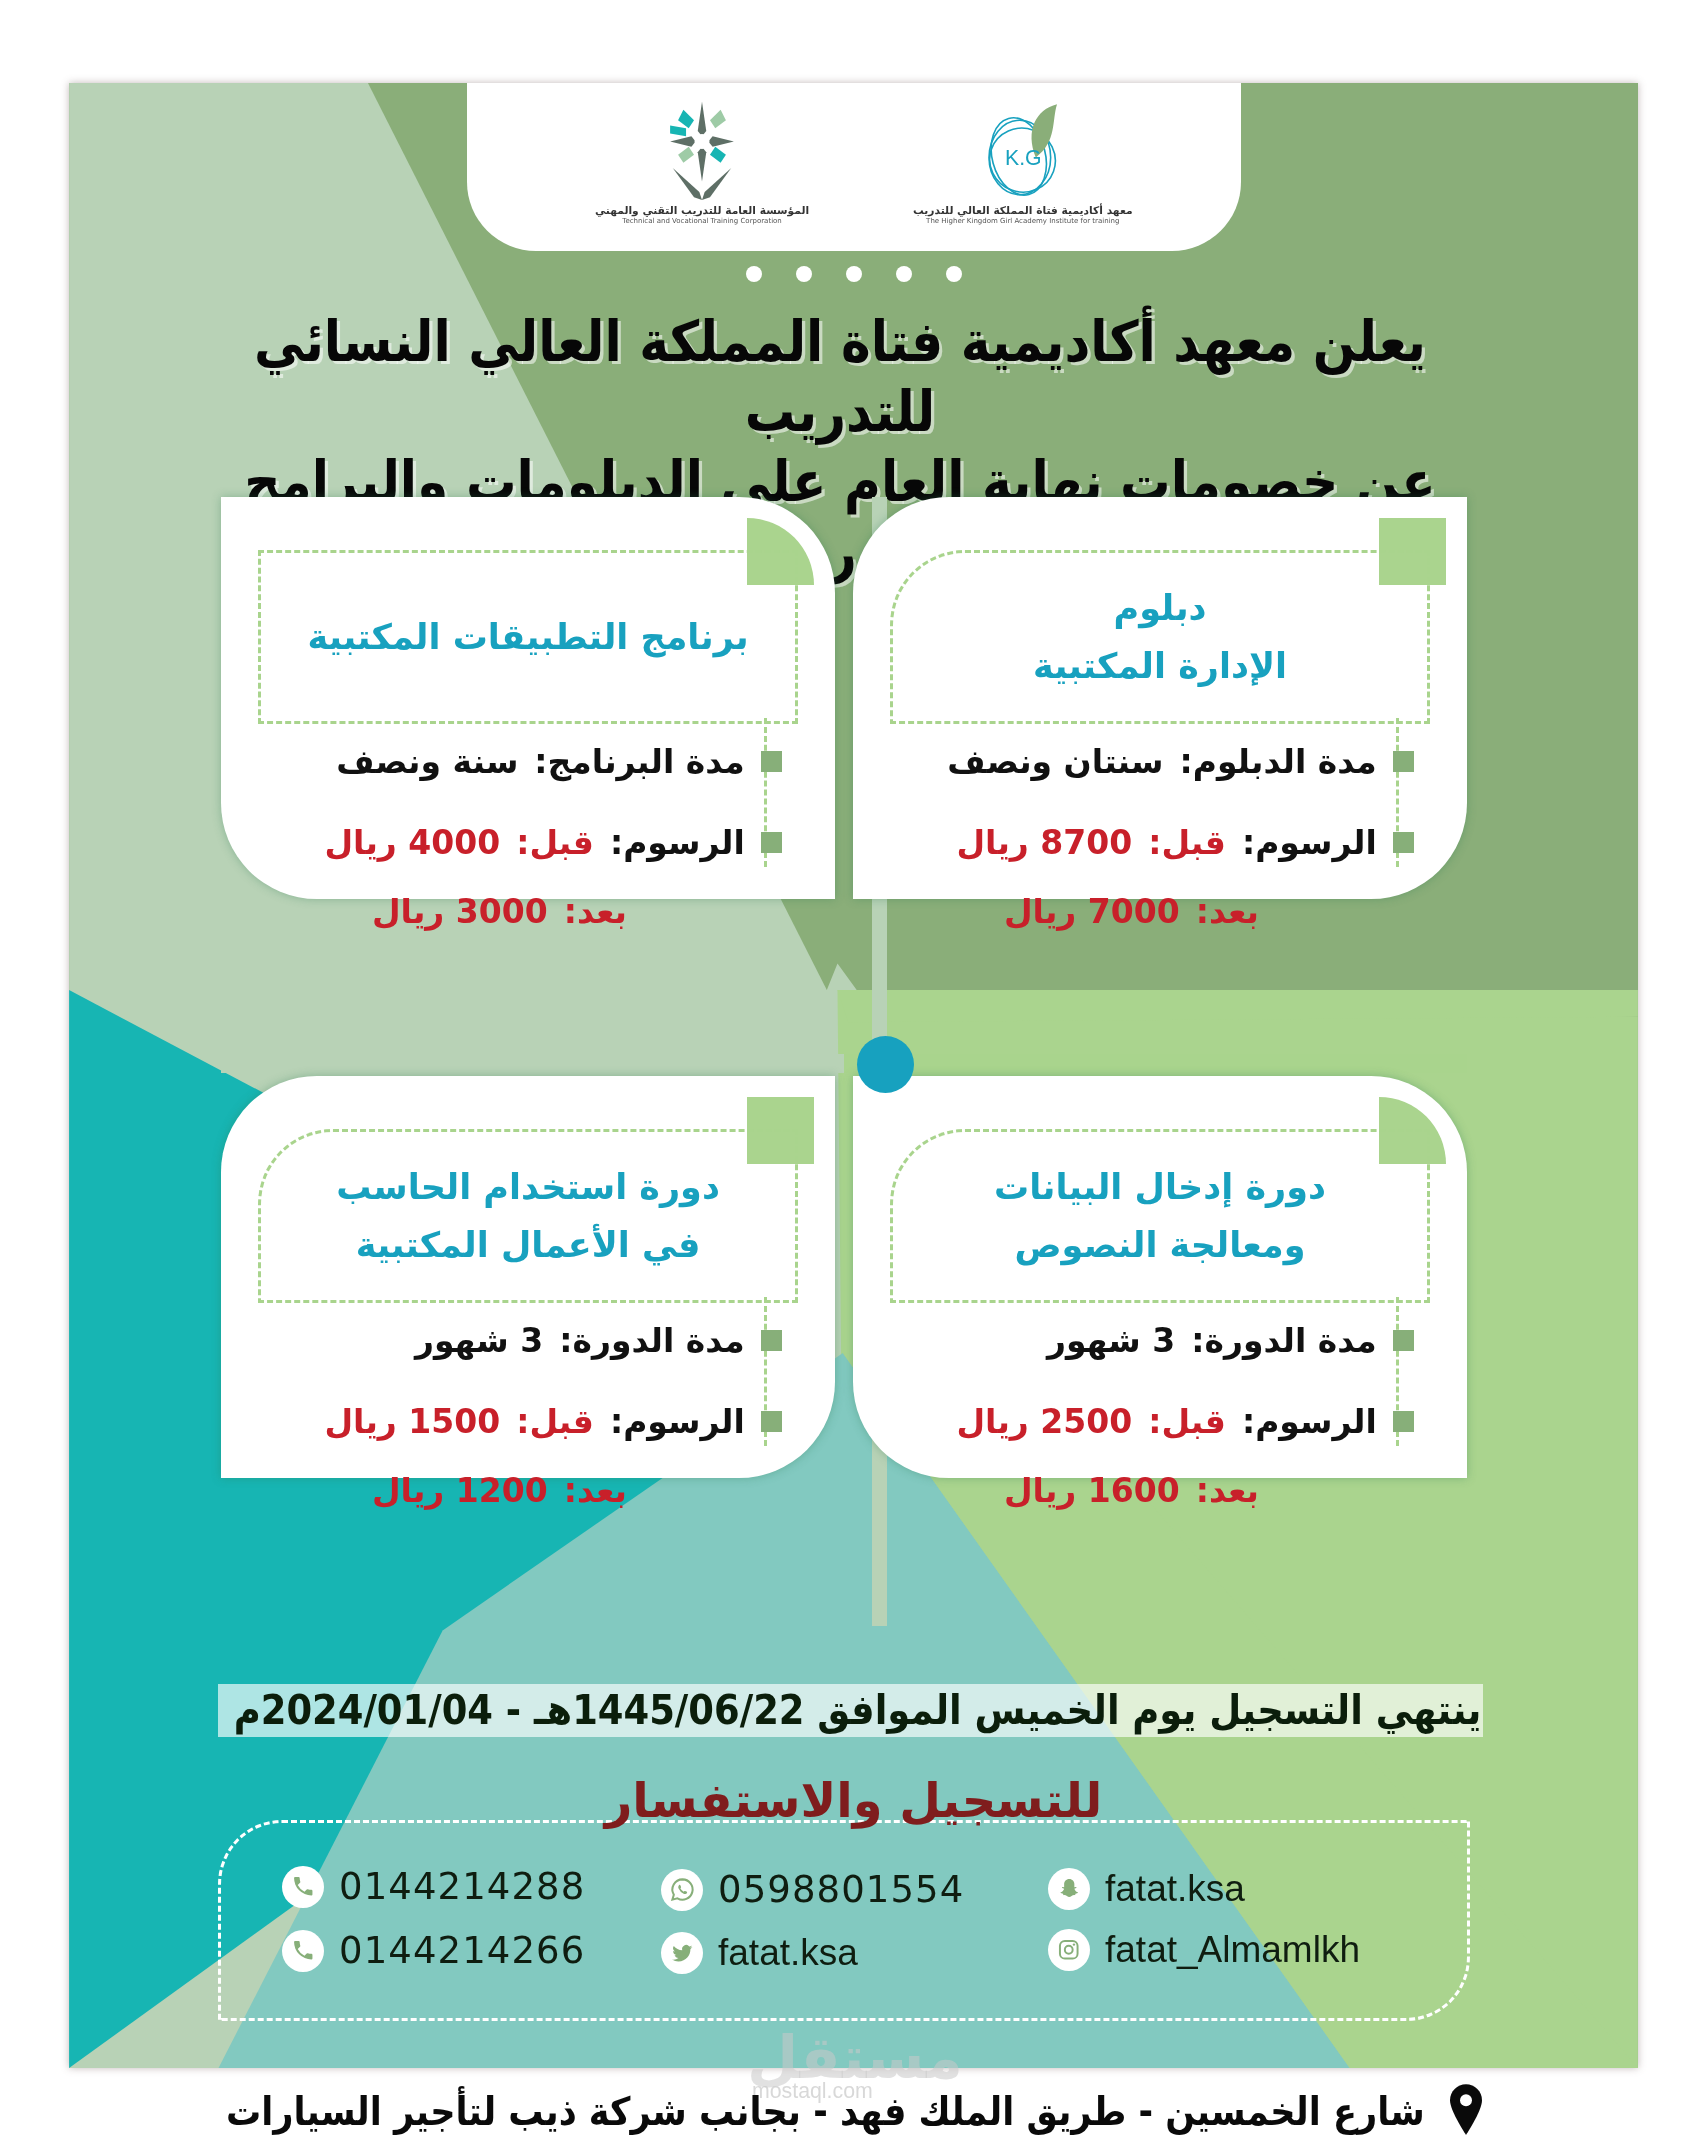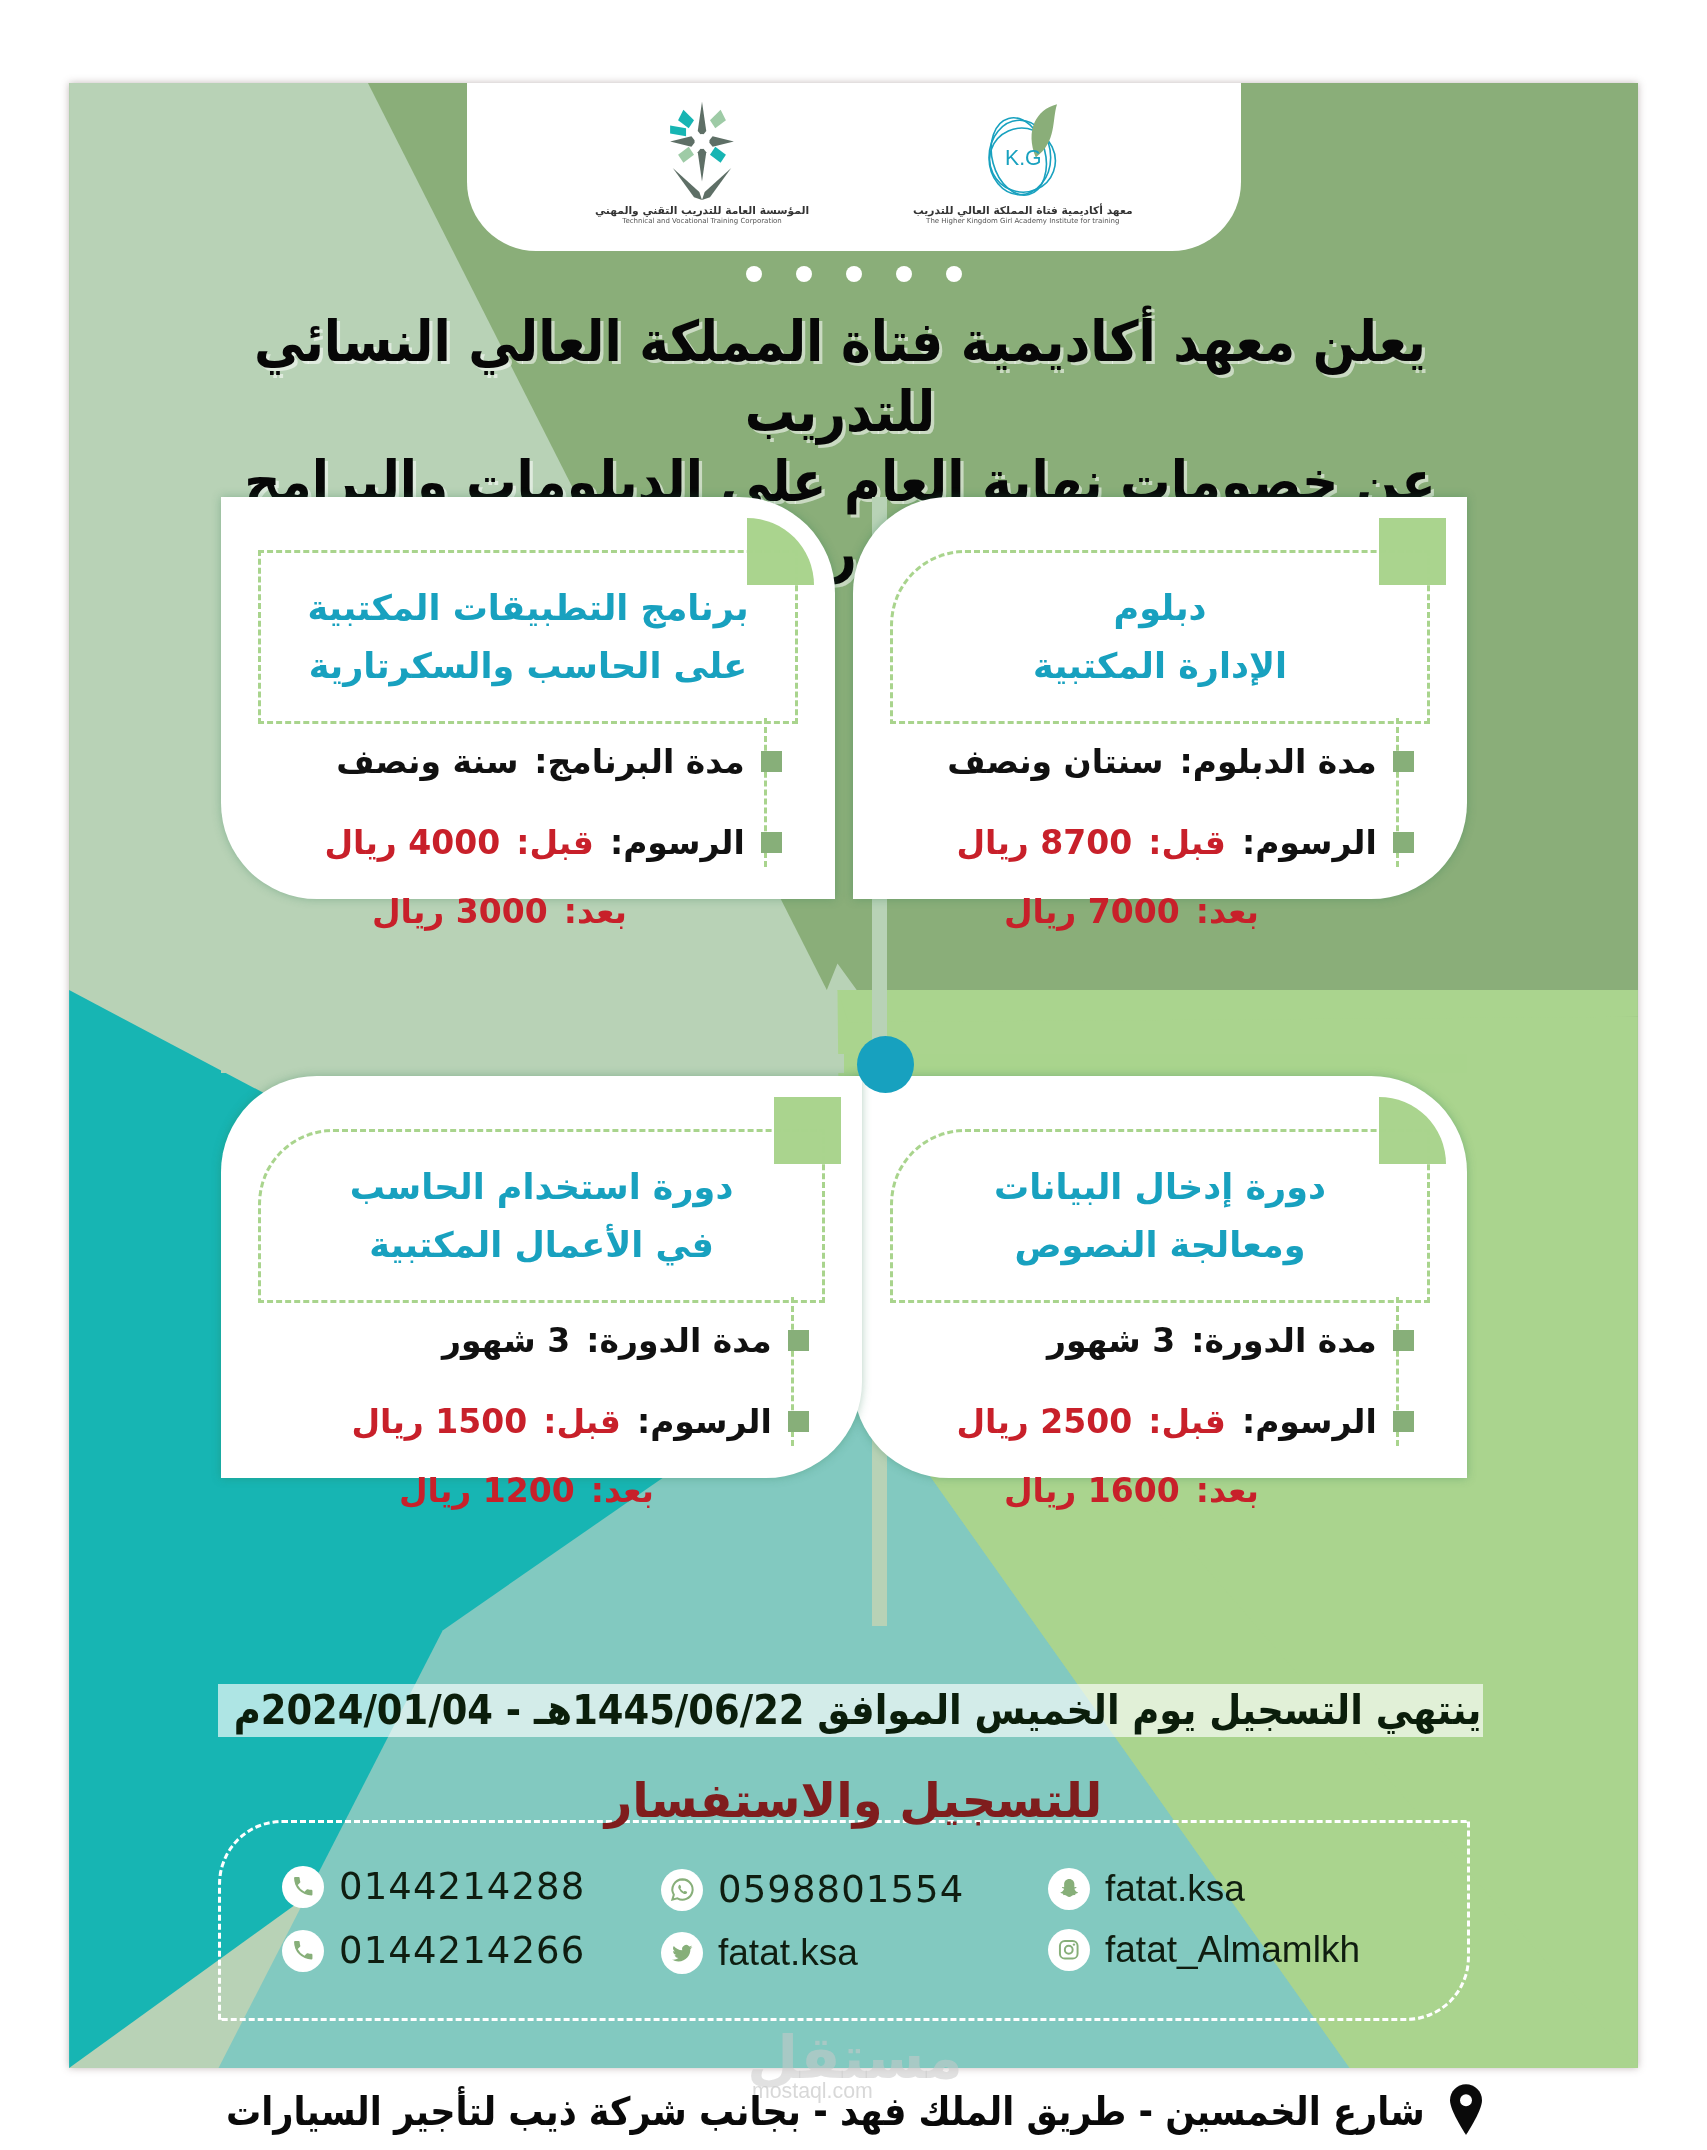--- a/index.html
+++ b/index.html
@@ -10,21 +10,21 @@
   .logo { position:absolute; top:16px; display:flex; flex-direction:column; align-items:center; }
   .logo .cap-ar { font-size:10.7px; color:#333; font-weight:bold; margin-top:4.3px; white-space:nowrap; }
   .logo .cap-en { font-size:7px; color:#555; white-space:nowrap; }
   .dots { position:absolute; top:183px; left:50%; transform:translateX(-50%); display:flex; gap:34px; }
   .dots span { width:16px; height:16px; border-radius:50%; background:#fff; display:block; }
   .headline { position:absolute; top:224px; left:133px; right:160px; text-align:center; direction:rtl; font-weight:bold; font-size:56px; line-height:70px; color:#070707; text-shadow:3.2px 3.2px 0 rgba(255,255,255,0.55); font-family:"DejaVu Sans Condensed","DejaVu Sans", sans-serif; }
   .card { position:absolute; background:#ffffff; width:614px; height:402px; box-shadow:0 0 9.6px rgba(40,120,80,0.35); }
   .card.tr { left:784px; top:414px; border-radius:96px 0 96px 0; }
   .card.tl { left:152px;  top:414px; border-radius:0 96px 0 96px; }
   .card.br { left:784px; top:993px; border-radius:0 96px 0 96px; }
-  .card.bl { left:152px;  top:993px; border-radius:96px 0 96px 0;padding-left:27px; }
+  .card.bl { left:152px;  top:993px; border-radius:96px 0 96px 0; }
   .corner-sq { position:absolute; top:21.3px; right:21.3px; width:67px; height:67px; background:#aad48e; }
   .corner-sq.q { border-radius:0 67px 0 0; }
   .title-box { position:absolute; top:53px; left:37px; right:37px; height:168px; border:3.2px dashed #a9d48d; border-right-width:3.2px; display:flex; align-items:center; justify-content:center; text-align:center; direction:rtl; }
   .card.tr .title-box, .card.br .title-box { border-top-left-radius:75px; }
   .title-box .t { color:#18a1bf; font-size:35px; line-height:58px; font-weight:bold; }
   .vline { position:absolute; right:68px; top:221px; height:149px; border-right:3.2px dashed #a9d48d; }
   .row { position:absolute; right:53px; direction:rtl; display:flex; align-items:center; gap:16px; font-size:33px; font-weight:bold; color:#111; white-space:nowrap; }
   .row .bullet { width:21.3px; height:21.3px; background:#87af79; display:block; flex:none; }
   .row .red { color:#c8202a; }
   .row-dur { top:245px; }
@@ -144,21 +144,20 @@
       <span class="red">بعد:</span>
       <span class="red">7000 ريال</span>
     </div>
   </div>
 
   <div class="card tl">
     <div class="corner-sq q"></div>
     <div class="title-box">
       <div class="t">
         <div>برنامج التطبيقات المكتبية</div>
-        <div>على الحاسب والسكرتارية</div>
       </div>
     </div>
     <div class="vline"></div>
     <div class="row row-dur">
       <span class="bullet"></span>
       <span>مدة البرنامج:</span>
       <span>سنة ونصف</span>
     </div>
     <div class="row row-fee">
       <span class="bullet"></span>

